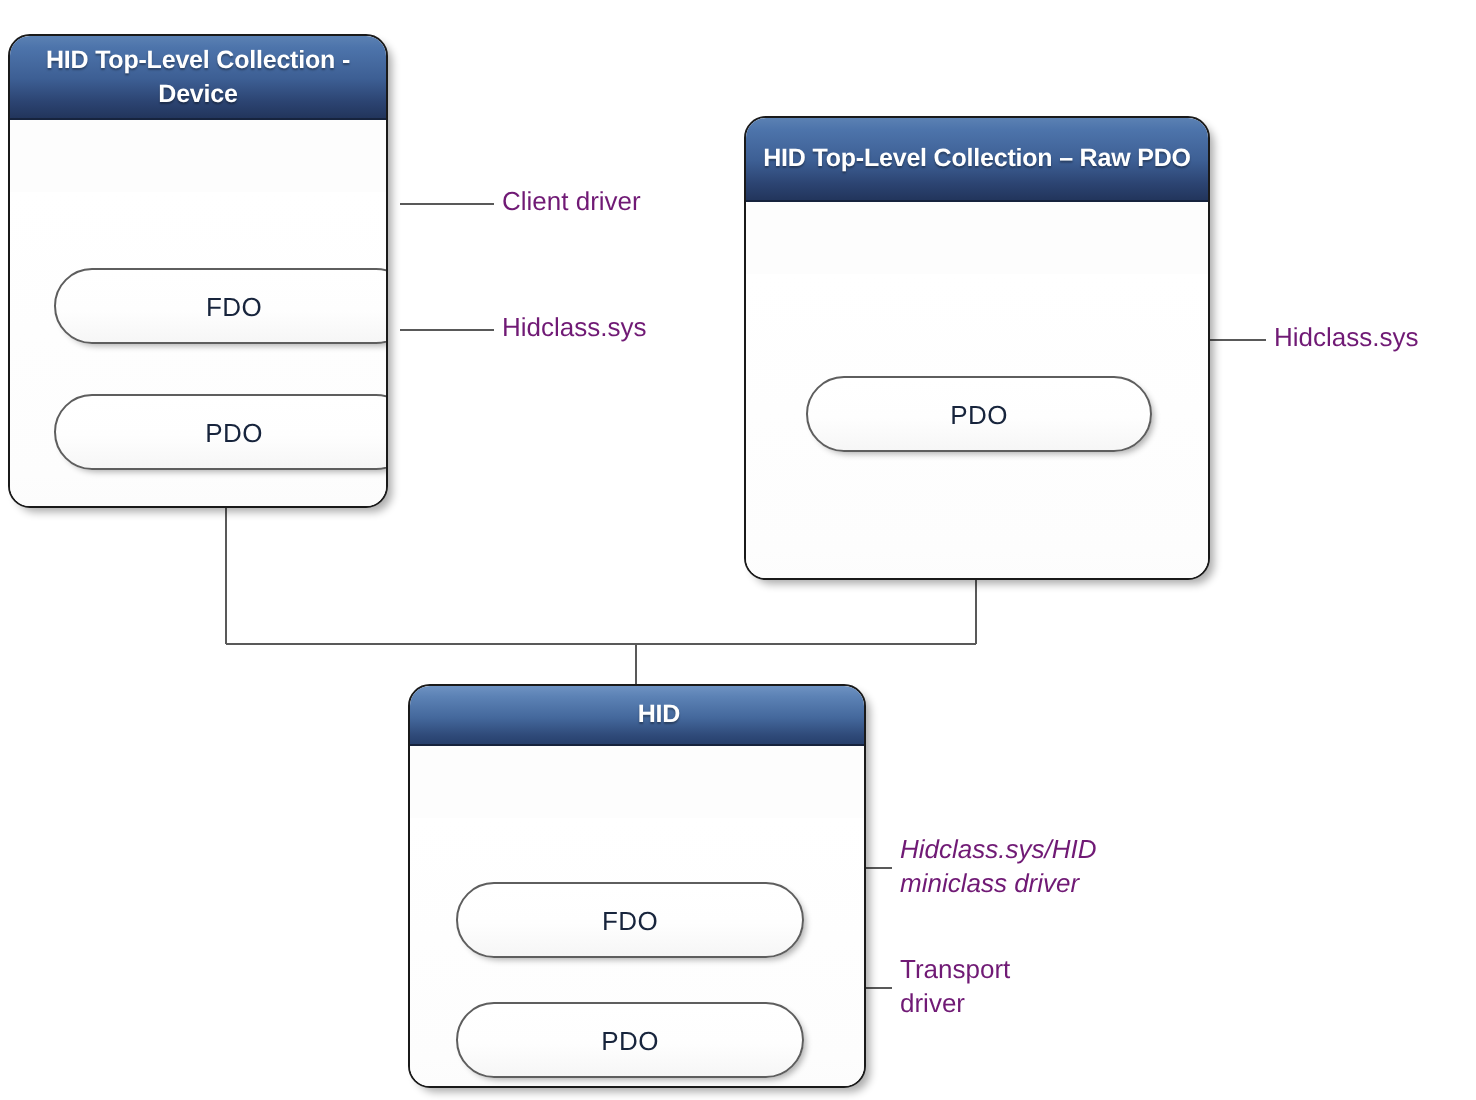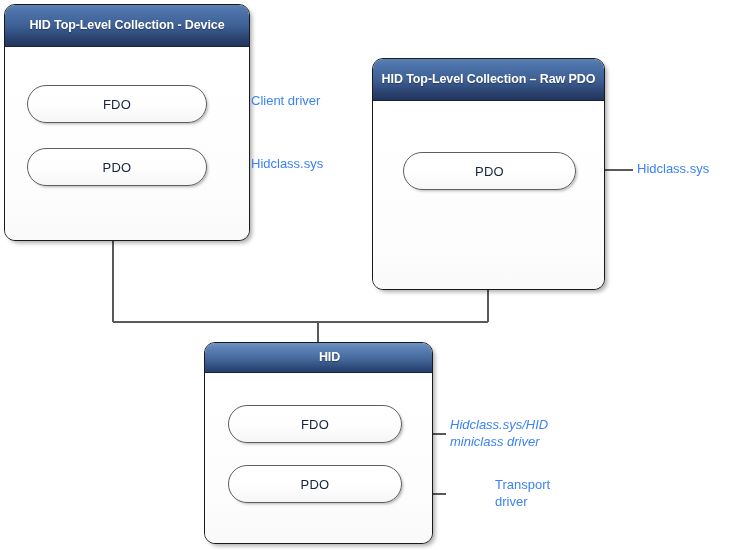--- a/index.html
+++ b/index.html
@@ -68,20 +68,21 @@
                 #5c82b5 18%,
                 #44689c 55%,
                 #2f4a79 85%,
                 #27406c 100%);
   }
   .node-body {
     position: relative;
     background: linear-gradient(to bottom, #ffffff 0%, #fdfdfd 60%, #f7f7f7 100%);
     width: 100%;
     height: 100%;
+    margin-top: 36px;
   }
 
   
   .pill {
     position: absolute;
     box-sizing: border-box;
     border: 1.3px solid #5e5e5e;
     border-radius: 999px;
     background: linear-gradient(to bottom, #ffffff 0%, #fefefe 55%, #f6f6f6 100%);
     box-shadow: 2px 2px 3px -1px rgba(0,0,0,0.30);
@@ -89,21 +90,21 @@
     align-items: center;
     justify-content: center;
     color: #17243c;
     font-size: 13px;
     letter-spacing: 0.2px;
   }
 
   
   .callout {
     position: absolute;
-    color: #3b82f6;
+    color: #701a75;
     font-size: 13px;
     line-height: 16.5px;
     white-space: pre-line;
   }
 </style>
 </head>
 <body>
 
 <div id="canvas">
 
@@ -121,21 +122,21 @@
     <g stroke="#595959" stroke-width="1.3" fill="none" shape-rendering="crispEdges">
 
       <path d="M200,102 L247,102"></path>
       <path d="M200,165 L247,165"></path>
       <path d="M575,170 L633,170"></path>
       <path d="M400,434 L446,434"></path>
       <path d="M400,494 L446,494"></path>
     </g>
   </svg>
 
-  <div class="node" style="left:4px; top:4px; width:246px; height:237px;">
+  <div class="node" style="left:4px; top:17px; width:190px; height:237px;">
     <div class="node-header" style="height:42px;">HID Top-Level Collection -
 Device</div>
     <div class="node-body">
       <div class="pill" style="left:22px; top:38px; width:180px; height:38px;">FDO</div>
       <div class="pill" style="left:22px; top:101px; width:180px; height:38px;">PDO</div>
     </div>
   </div>
 
   <div class="node" style="left:372px; top:58px; width:233px; height:232px;">
     <div class="node-header" style="height:42px;">HID Top-Level Collection – Raw
@@ -155,16 +156,16 @@
 
   <div class="callout" style="left:251px; top:93px;">Client driver</div>
 
   <div class="callout" style="left:251px; top:156px;">Hidclass.sys</div>
 
   <div class="callout" style="left:637px; top:161px;">Hidclass.sys</div>
 
   <div class="callout" style="left:450px; top:417px;font-style:italic;">Hidclass.sys/HID
 miniclass driver</div>
 
-  <div class="callout" style="left:450px; top:477px;margin-left:45px;">Transport
+  <div class="callout" style="left:450px; top:477px;">Transport
 driver</div>
 
 </div>
 
 </body></html>

